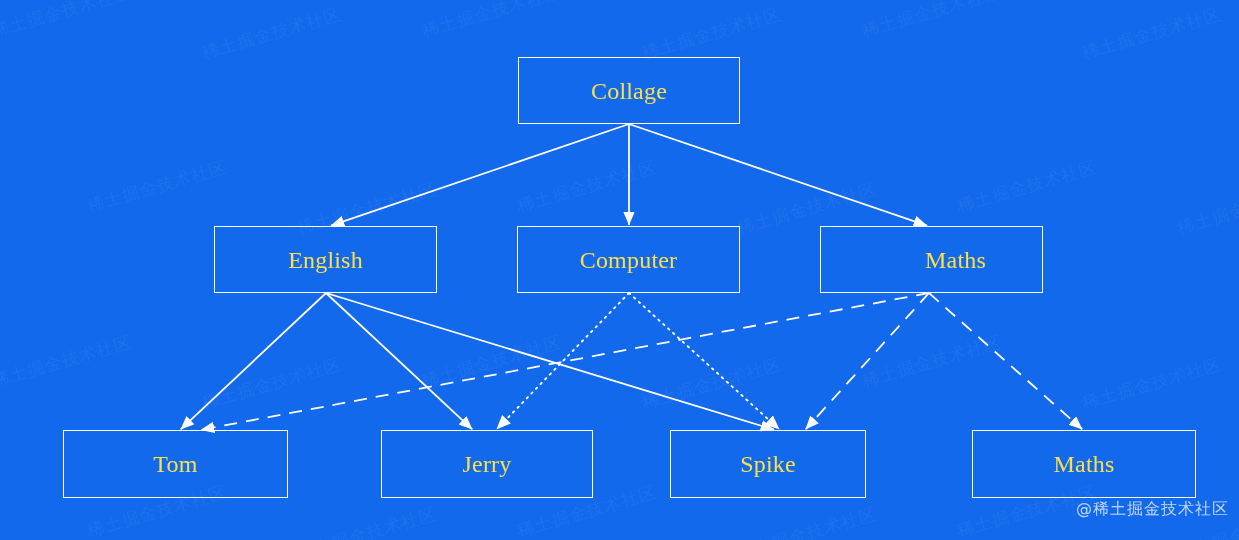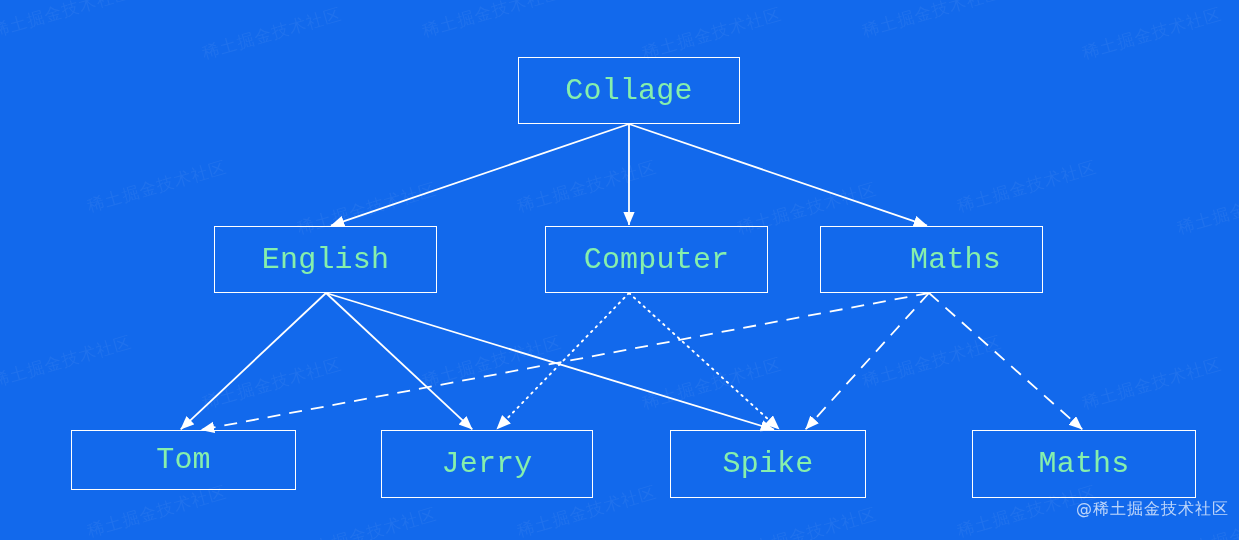--- a/index.html
+++ b/index.html
@@ -38,26 +38,26 @@
   .node {
     position: absolute;
     box-sizing: border-box;
     border: 1.6px solid #ffffff;
     background: transparent;
     display: flex;
     align-items: center;
     justify-content: center;
   }
   .node-label {
-    color: #86efac;
-    font-size: 30px;
+    color: #fde047;
+    font-size: 24px;
     line-height: 1;
     font-weight: 400;
     letter-spacing: 0.2px;
-    font-family: Liberation Mono, monospace;
+    font-family: Liberation Serif, serif;
   }
   #corner-watermark {
     position: absolute;
     right: 10px;
     bottom: 20px;
     color: rgba(255,255,255,0.72);
     font-size: 16px;
     letter-spacing: 1px;
     font-family: "DejaVu Sans", sans-serif;
     white-space: nowrap;
@@ -116,27 +116,27 @@
       </g>
   </svg>
 
   <div id="node-layer">
       <div class="node" style="left: 518px; top: 57px; width: 222px; height: 67px;">
         <span class="node-label">Collage</span>
       </div>
       <div class="node" style="left: 214px; top: 226px; width: 223px; height: 67px;">
         <span class="node-label">English</span>
       </div>
-      <div class="node" style="left: 517px; top: 226px; width: 223px; height: 67px; margin-left: 28px;">
+      <div class="node" style="left: 517px; top: 226px; width: 223px; height: 67px;">
         <span class="node-label">Computer</span>
       </div>
       <div class="node" style="left: 820px; top: 226px; width: 223px; height: 67px; padding-left: 48px;">
         <span class="node-label">Maths</span>
       </div>
-      <div class="node" style="left: 63px; top: 430px; width: 225px; height: 60px; margin-left: 8px;">
+      <div class="node" style="left: 63px; top: 430px; width: 225px; height: 68px;">
         <span class="node-label">Tom</span>
       </div>
       <div class="node" style="left: 381px; top: 430px; width: 212px; height: 68px;">
         <span class="node-label">Jerry</span>
       </div>
       <div class="node" style="left: 670px; top: 430px; width: 196px; height: 68px;">
         <span class="node-label">Spike</span>
       </div>
       <div class="node" style="left: 972px; top: 430px; width: 224px; height: 68px;">
         <span class="node-label">Maths</span>

